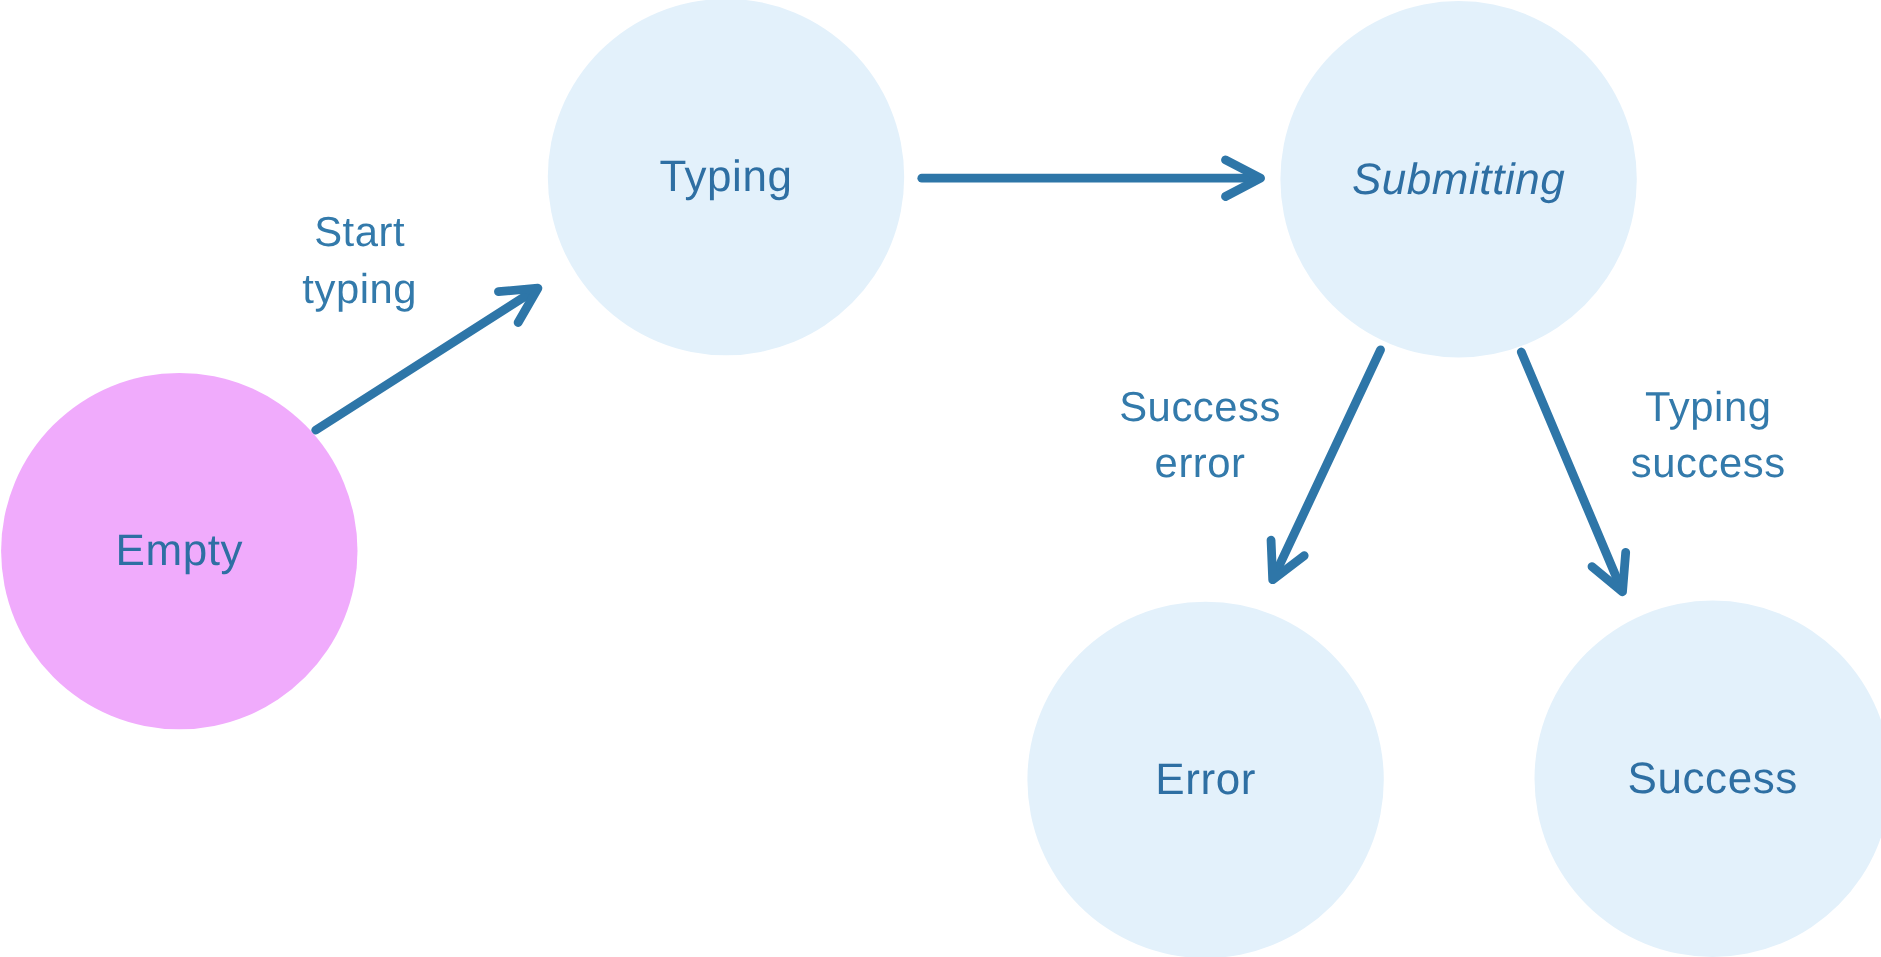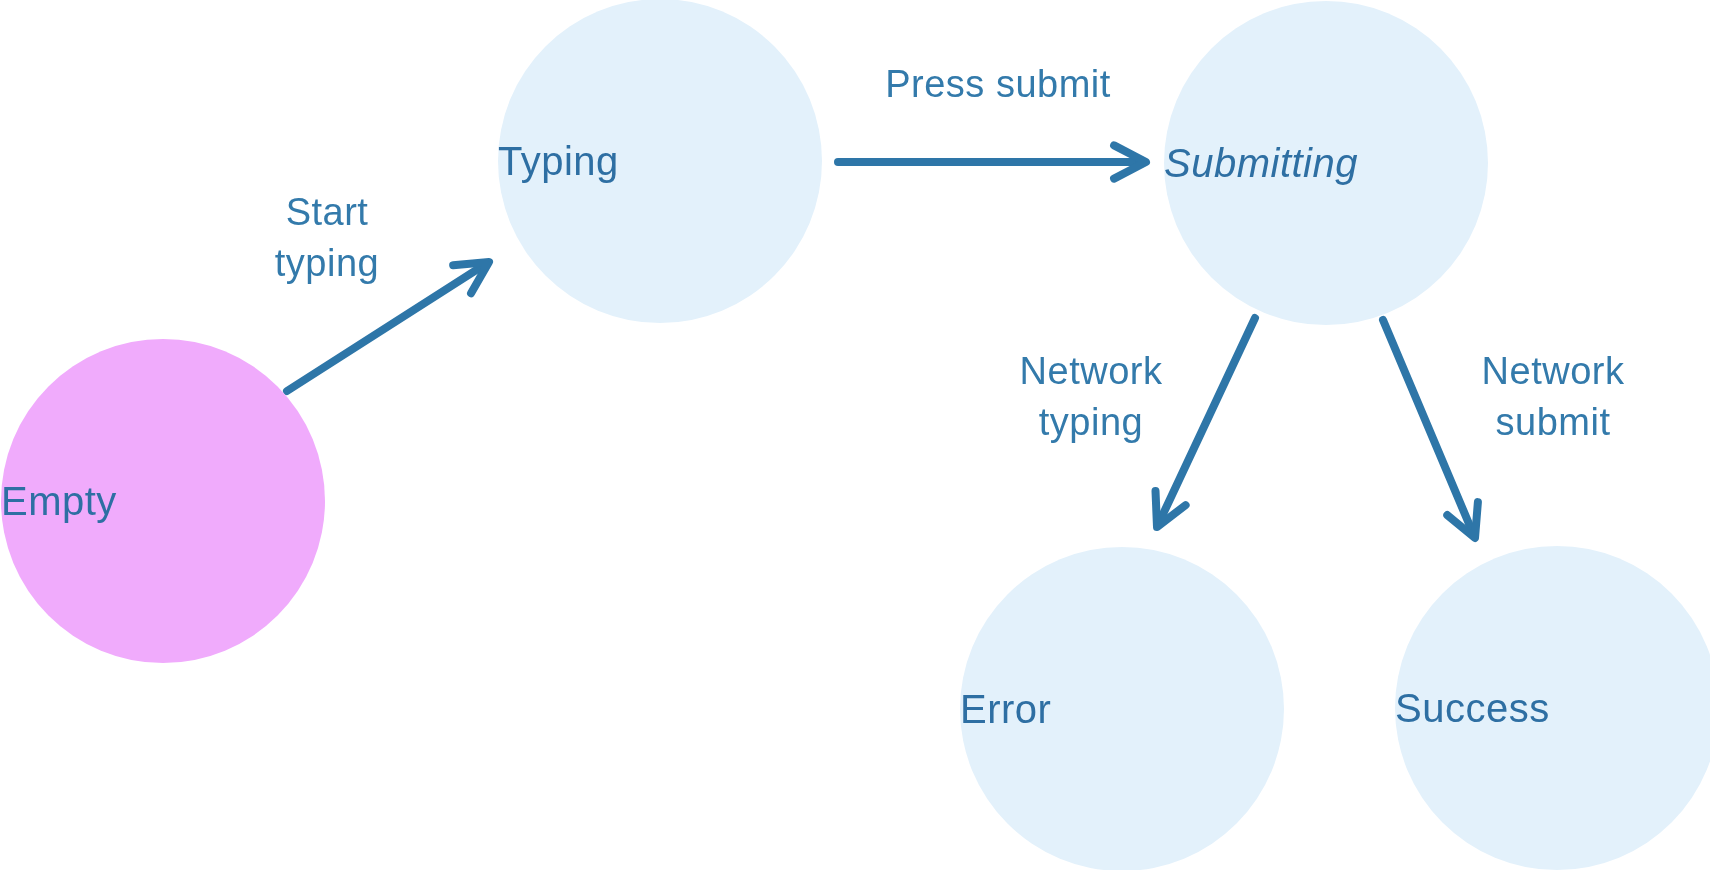--- a/index.html
+++ b/index.html
@@ -20,20 +20,21 @@
     top: 0;
     width: 1710px;
     height: 870px;
     pointer-events: none;
   }
   .node {
     position: absolute;
     border-radius: 50%;
     display: flex;
     align-items: center;
+    justify-content: center;
   }
   .node-label {
     font-size: 40px;
     letter-spacing: 0.5px;
     font-weight: 400;
   }
   .edge-label {
     position: absolute;
     transform: translate(-50%, -50%);
     text-align: center;
@@ -72,29 +73,28 @@
   </div>
 
   <div class="node" style="left: 498px; top: -1px; height: 324px; width: 324px; background: rgb(227, 241, 251); color: rgb(46, 111, 163);">
     <span class="node-label">Typing</span>
   </div>
 
   <div class="node" style="left: 1164px; top: 1px; height: 324px; width: 324px; background: rgb(227, 241, 251); color: rgb(46, 111, 163); font-style: italic;">
     <span class="node-label">Submitting</span>
   </div>
 
-  <div class="node" style="left: 960px; top: 547px; height: 324px; width: 324px; background: rgb(227, 241, 251); color: rgb(46, 111, 163);">
+  <div class="node" style="left: 934px; top: 547px; height: 324px; width: 324px; background: rgb(227, 241, 251); color: rgb(46, 111, 163);">
     <span class="node-label">Error</span>
   </div>
 
   <div class="node" style="left: 1395px; top: 546px; height: 324px; width: 324px; background: rgb(227, 241, 251); color: rgb(46, 111, 163);">
     <span class="node-label">Success</span>
   </div>
 
   <div class="edge-label" style="width: 160px; left: 327px; top: 238px; color: rgb(51, 122, 171); text-align: center;">Start typing</div>
 
-  <div class="edge-label" style="width: 320px; left: 998px; top: 84px; color: rgb(51, 122, 171);">Press submit</div>
 
-  <div class="edge-label" style="width: 200px; left: 1091px; top: 397px; color: rgb(51, 122, 171);">Network typing</div>
+  <div class="edge-label" style="width: 200px; left: 1091px; top: 397px; color: rgb(51, 122, 171);">Success error</div>
 
-  <div class="edge-label" style="width: 215px; left: 1553px; top: 397px; color: rgb(51, 122, 171);">Network submit</div>
+  <div class="edge-label" style="width: 215px; left: 1553px; top: 397px; color: rgb(51, 122, 171);">Typing success</div>
 
 </div>
 
 </body></html>

